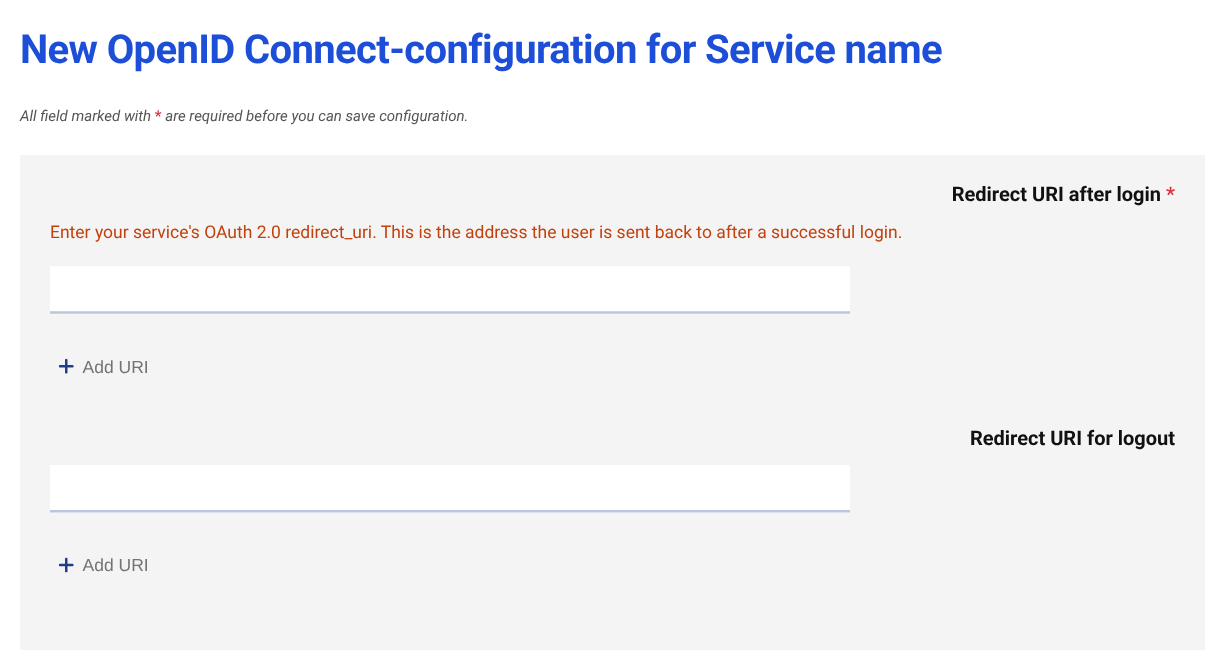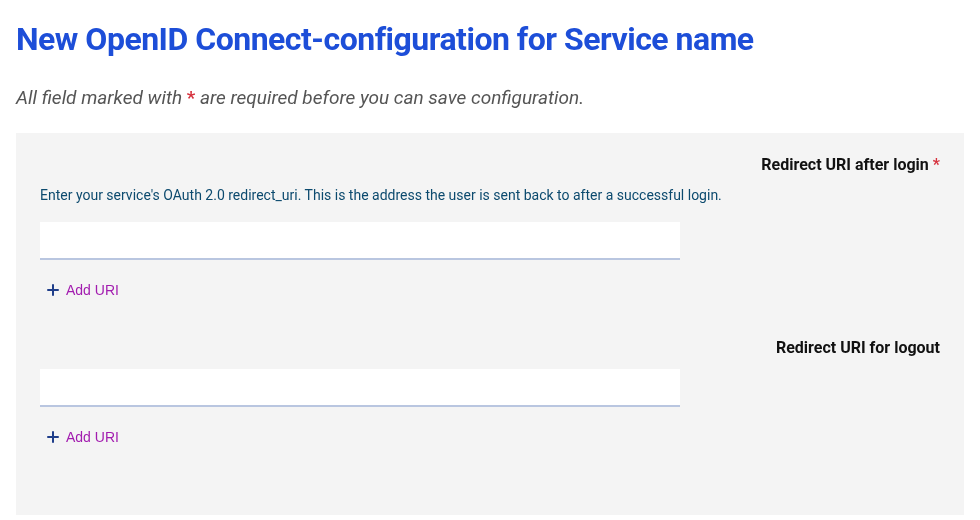--- a/index.html
+++ b/index.html
@@ -20,21 +20,21 @@
     }
     .page-title {
       font-size: 32px;
       font-weight: 700;
       letter-spacing: -0.5px;
       color: #1d4ed8;
       margin-bottom: 28px;
     }
     .required-note {
       font-style: italic;
-      font-size: 19px;
+      font-size: 12px;
       color: #555;
       margin-bottom: 24px;
     }
     .required-note .asterisk {
       color: #d6313d;
       font-style: normal;
       font-weight: 600;
     }
     .required-note .part2 {
       
@@ -55,46 +55,46 @@
       align-items: baseline;
       gap: 4px;
       justify-content: flex-end;
     }
     .field-label .req-mark {
       color: #d6313d;
       font-weight: 600;
     }
     .field-help {
       font-size: 14px;
-      color: #0c4a6e;
+      color: #c2410c;
       margin-bottom: 16px;
       line-height: 1.4;
     }
     .text-input {
       width: 640px;
       height: 38px;
       background: #ffffff;
       border: none;
       border-bottom: 2px solid #b9c6e0;
       padding: 6px 10px;
       font-size: 14px;
       color: #1a1a1a;
       outline: none;
     }
     .add-uri-btn {
       display: inline-flex;
       align-items: center;
       gap: 6px;
       background: none;
       border: none;
-      color: #a21caf;
+      color: #737373;
       font-size: 14px;
       font-weight: 500;
       cursor: pointer;
-      margin-top: 18px;
+      margin-top: 30px;
       padding: 4px 6px;
     }
     .plus-icon {
       display: inline-flex;
       align-items: center;
       justify-content: center;
       width: 14px;
       height: 14px;
     }
     .plus-icon svg {

